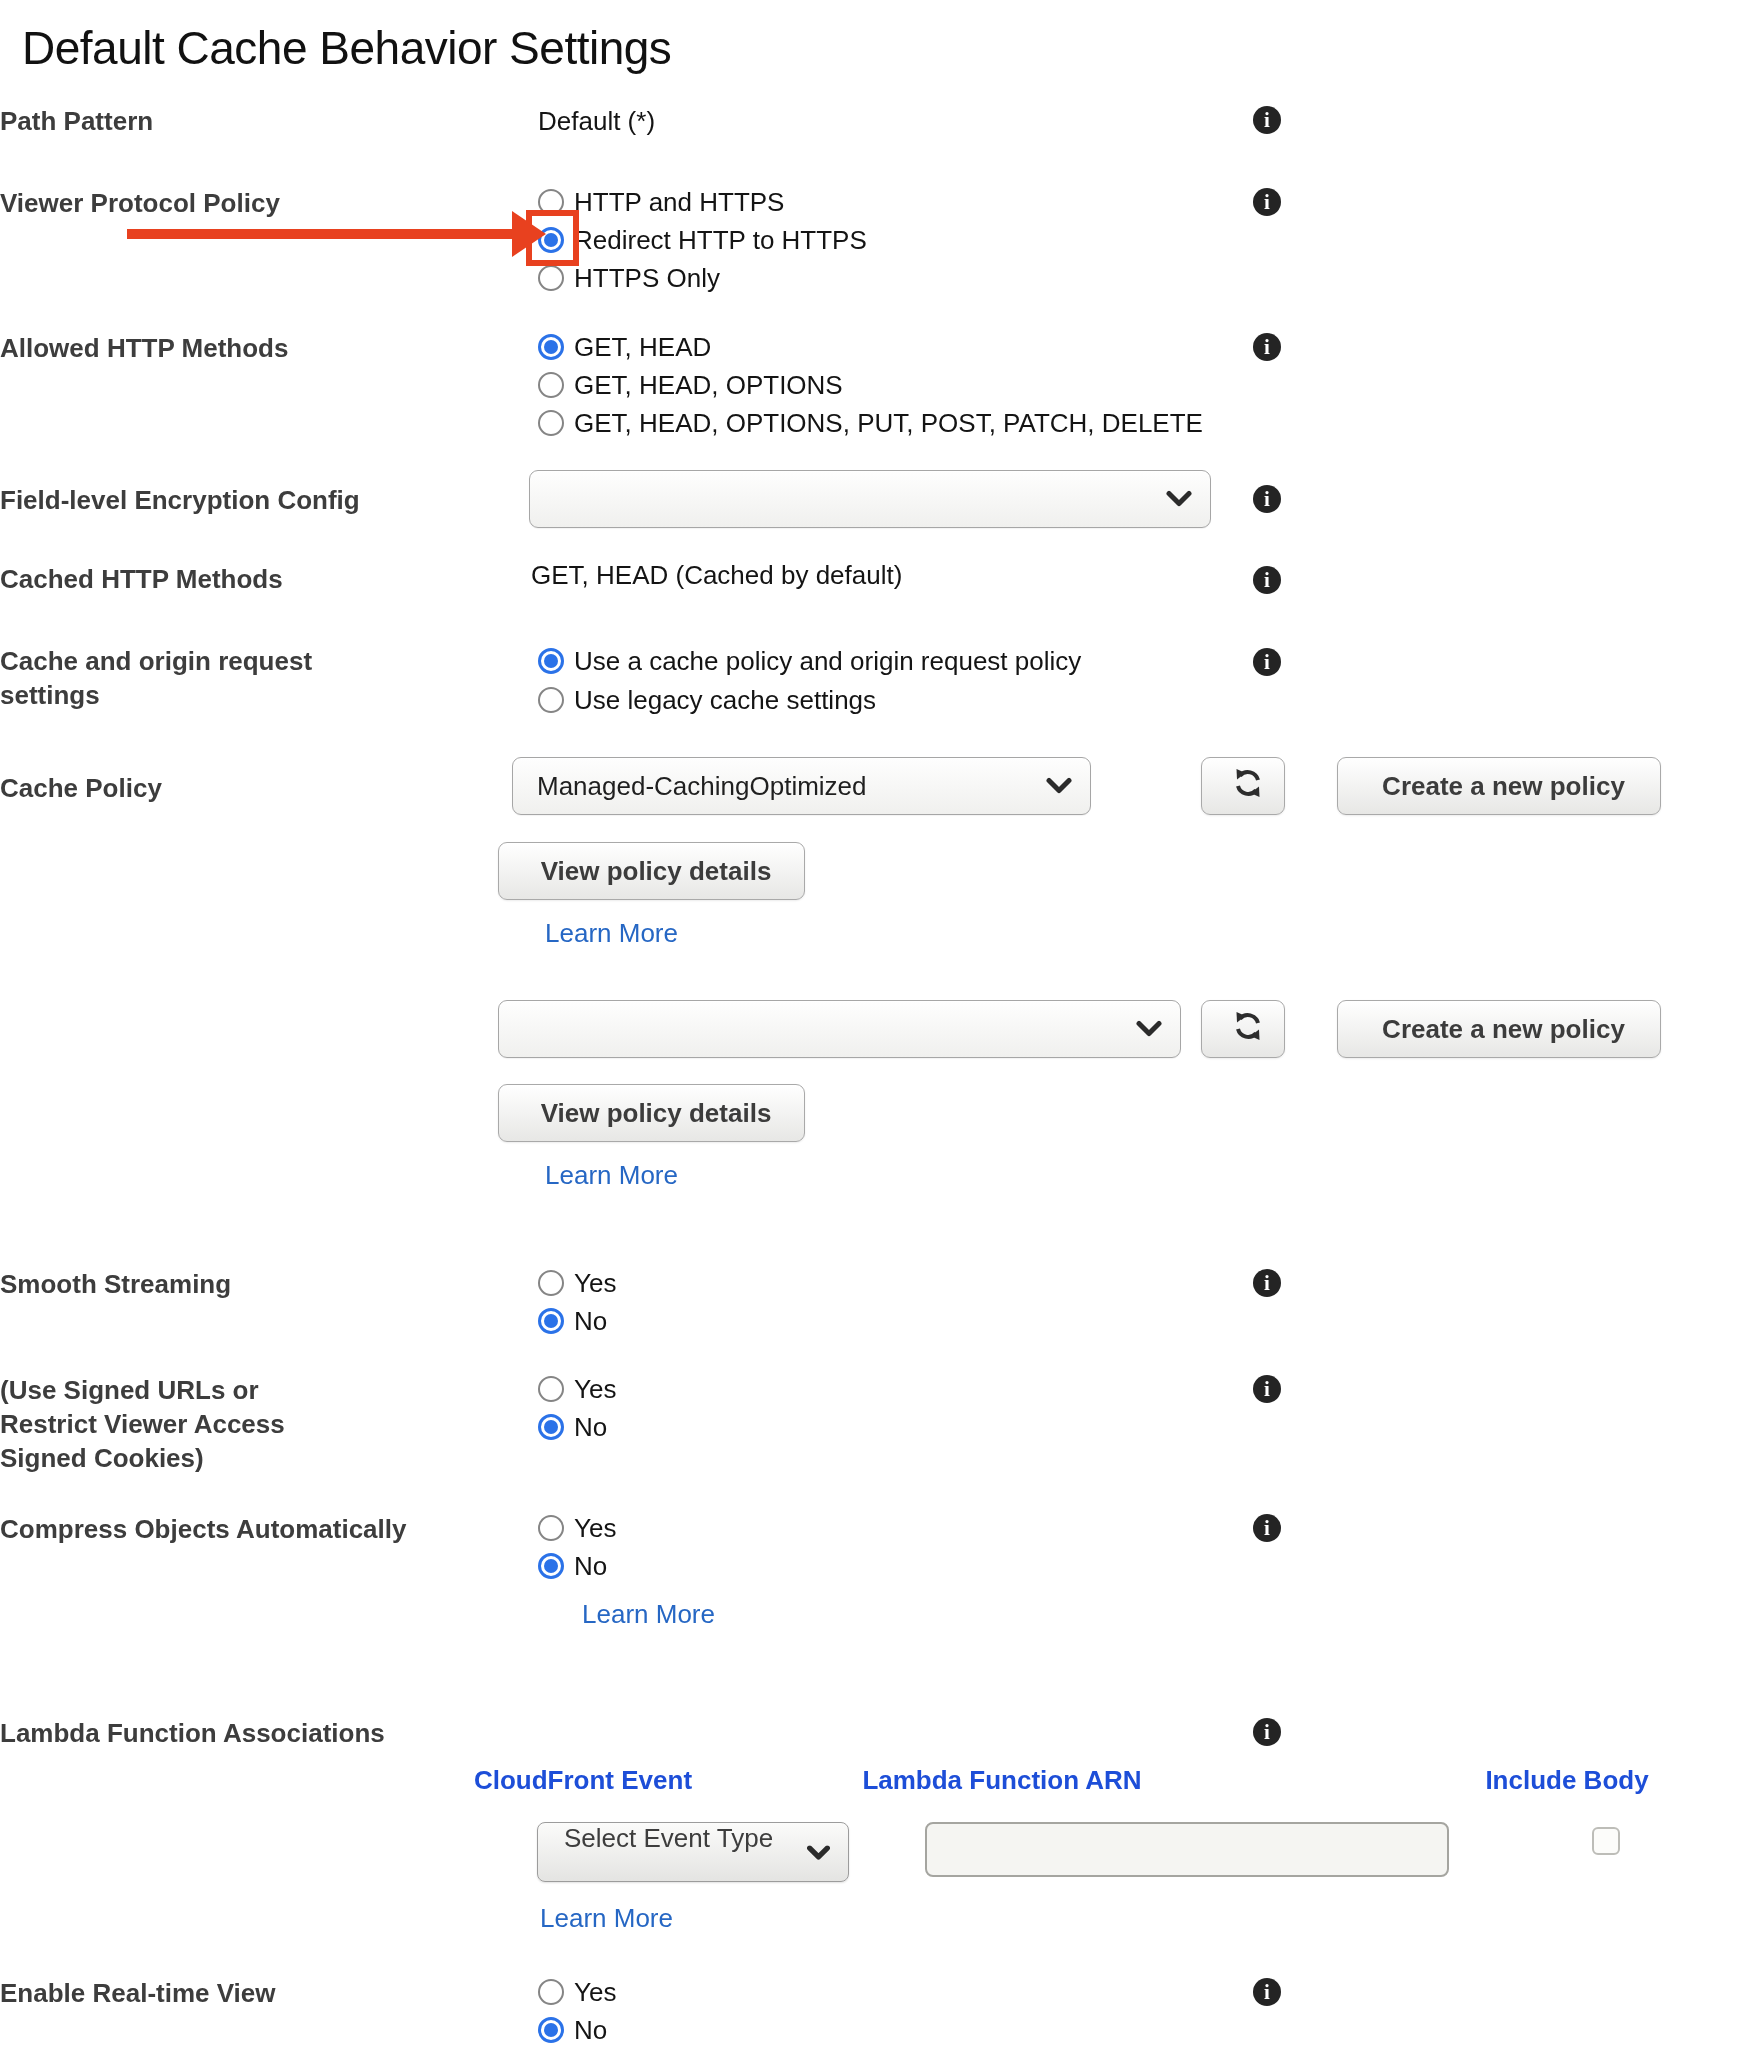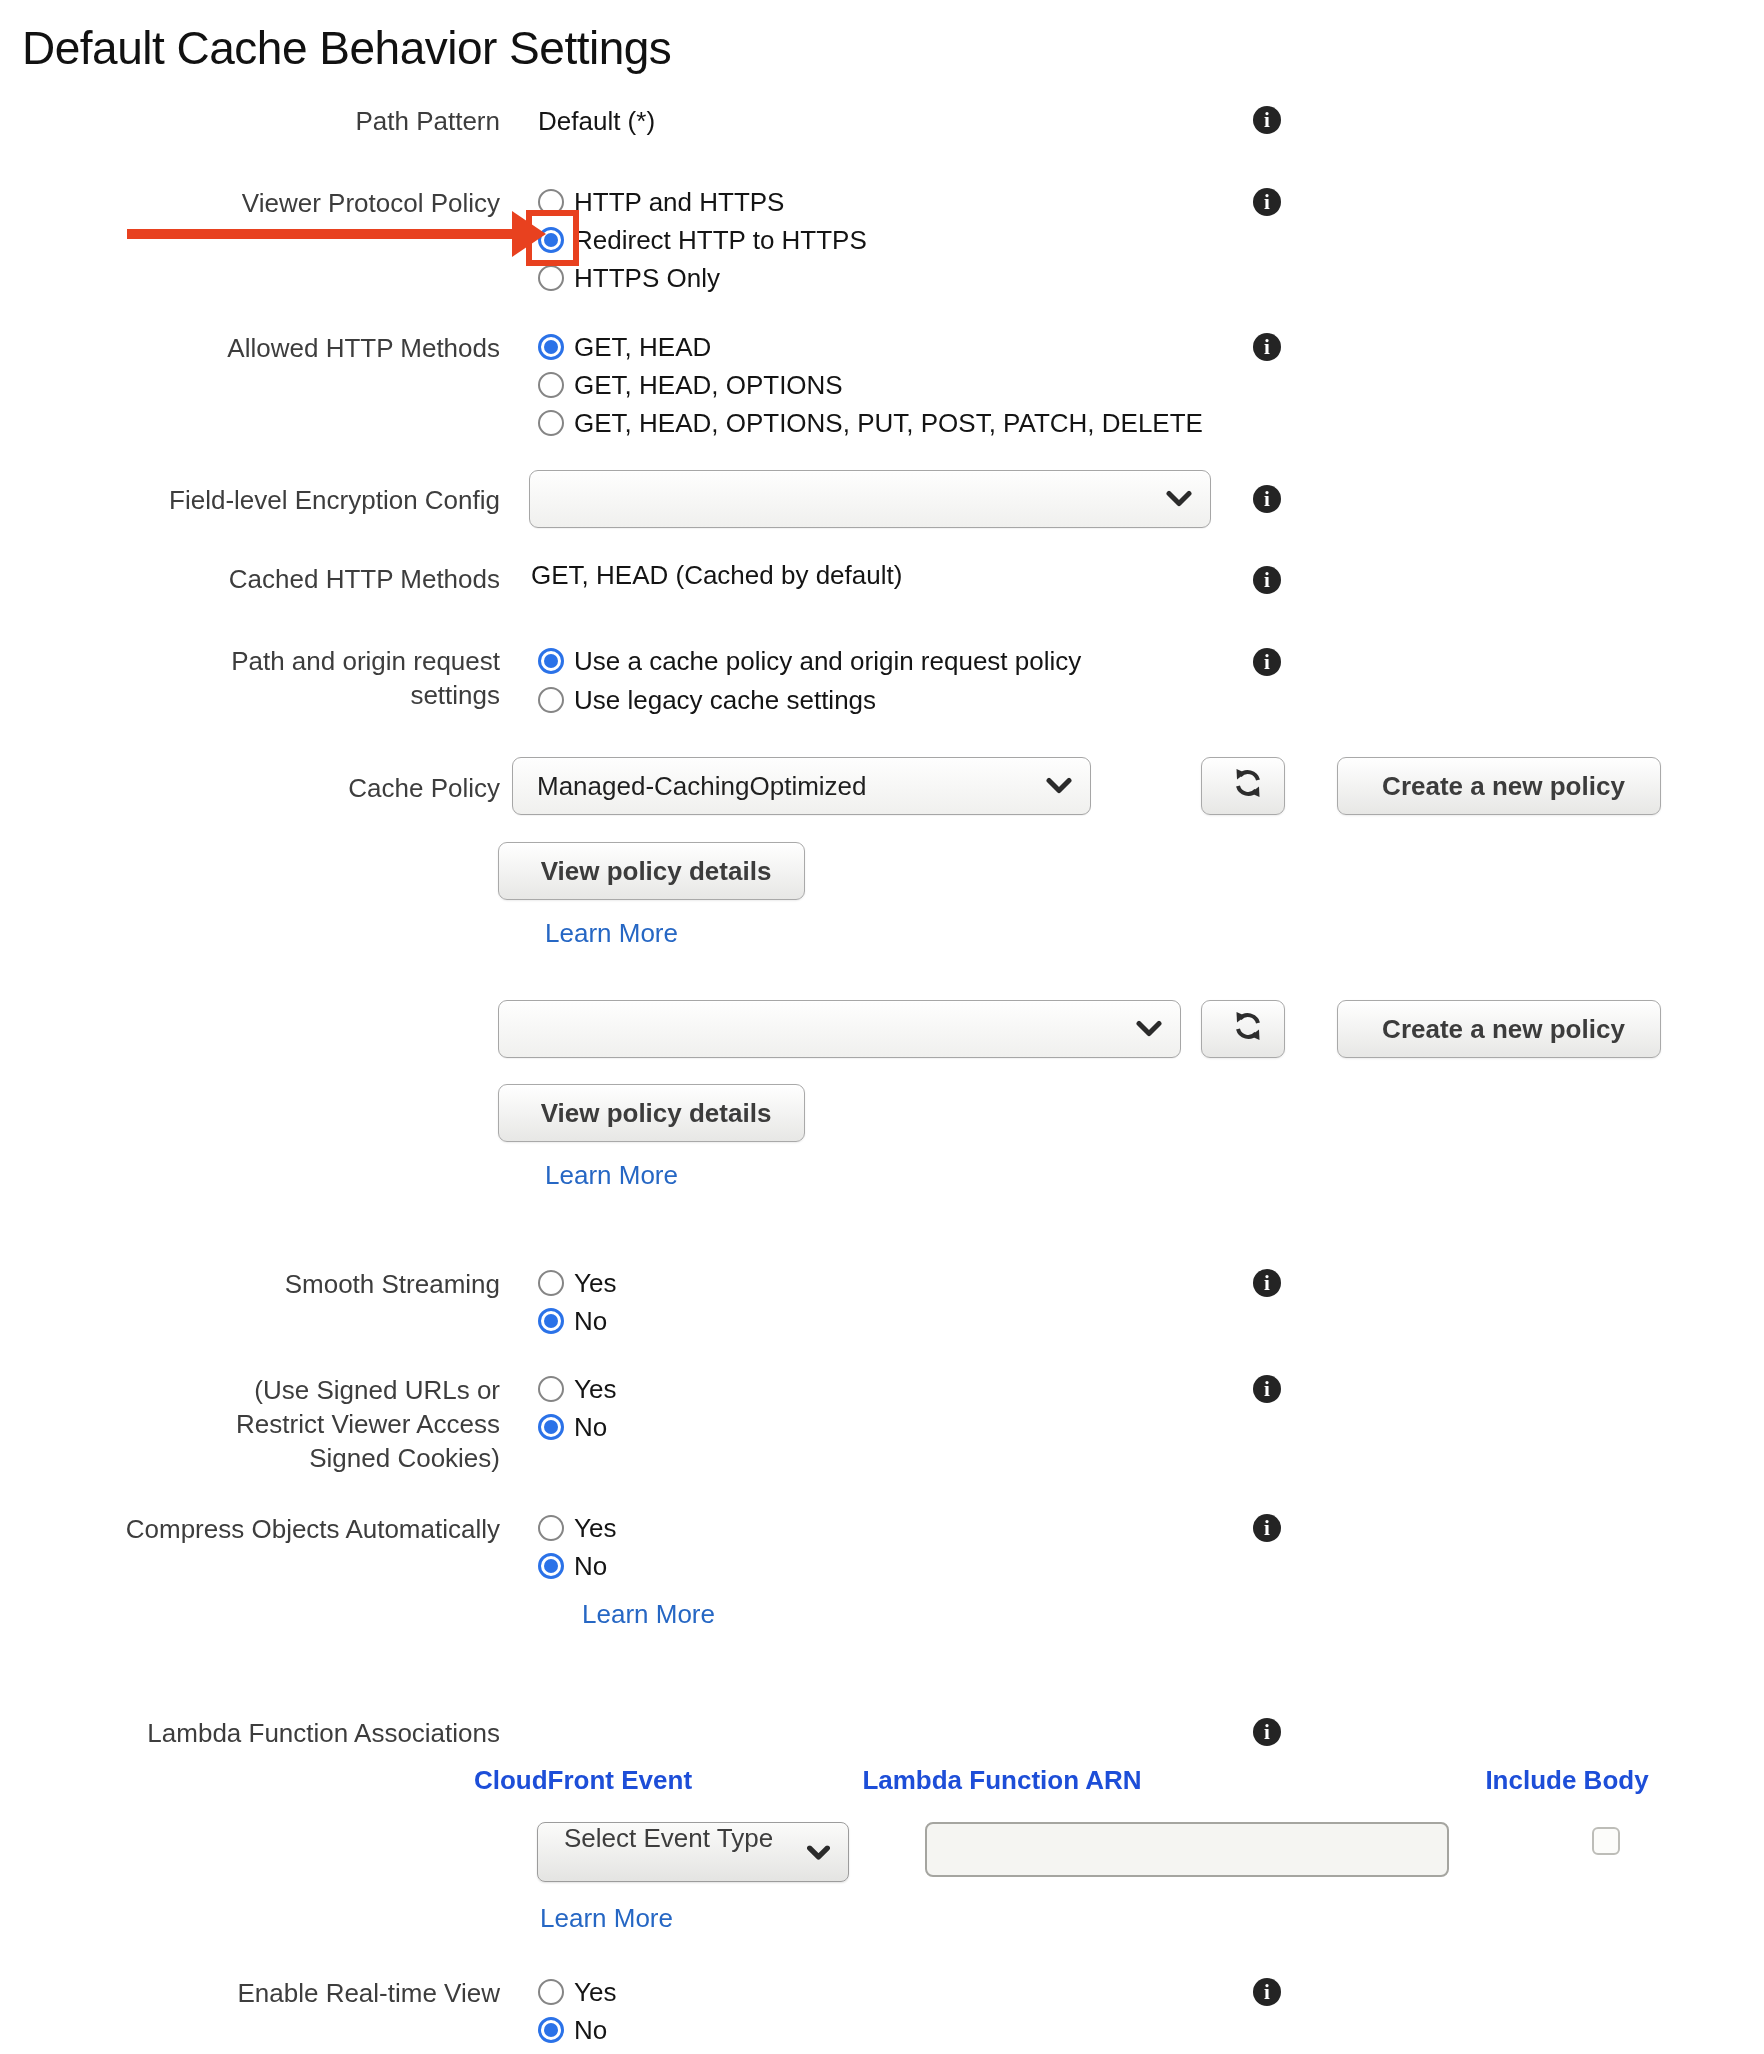--- a/index.html
+++ b/index.html
@@ -5,22 +5,22 @@
   html,body { margin:0; padding:0; background:#ffffff; }
   .page {
     position:relative; width:1764px; height:2054px; background:#ffffff;
     font-family:"Liberation Sans", sans-serif; overflow:hidden;
   }
   .title {
     position:absolute; left:22px; top:22px; font-size:46px; line-height:52px;
     font-weight:500; color:#111; letter-spacing:-0.5px; white-space:nowrap;
   }
   .lbl {
-    position:absolute; left:0; width:500px; text-align:right;
-    font-weight:normal; font-size:26px; line-height:34px; color:#3d3d3d; white-space:nowrap;
+    position:absolute; left:0; width:500px; text-align:left;
+    font-weight:bold; font-size:26px; line-height:34px; color:#3d3d3d; white-space:nowrap;
   }
   .val { position:absolute; font-size:26px; line-height:34px; color:#141414; white-space:nowrap; }
   .opt { position:absolute; left:538px; height:38px; display:flex; align-items:center; gap:10px; }
   .radio {
     width:26px; height:26px; box-sizing:border-box; border:2px solid #858585;
     border-radius:50%; background:#fff; position:relative; flex:0 0 auto;
   }
   .radio.checked { border:3px solid #2b72e8; }
   .radio.checked::after { content:""; position:absolute; inset:3px; border-radius:50%; background:#2b72e8; }
   .opt-label { font-size:26px; color:#141414; white-space:nowrap; }
@@ -135,21 +135,21 @@
       <span>i</span>
     </div>
 
   <div class="lbl" style="top:562px">Cached HTTP Methods</div>
   <div class="val" style="left:531px; top:558px">GET, HEAD (Cached by default)</div>
   <div class="info" style="top:566px">
       <span>i</span>
     </div>
 
   <div class="lbl" style="top:644px">
-    <div>Path and origin request</div>
+    <div>Cache and origin request</div>
     <div>settings</div>
   </div>
   <div class="opt" style="top:642px">
     <span class="radio checked"></span>
     <span class="opt-label">Use a cache policy and origin request policy</span>
   </div>
   <div class="opt" style="top:681px">
     <span class="radio"></span>
     <span class="opt-label">Use legacy cache settings</span>
   </div>

